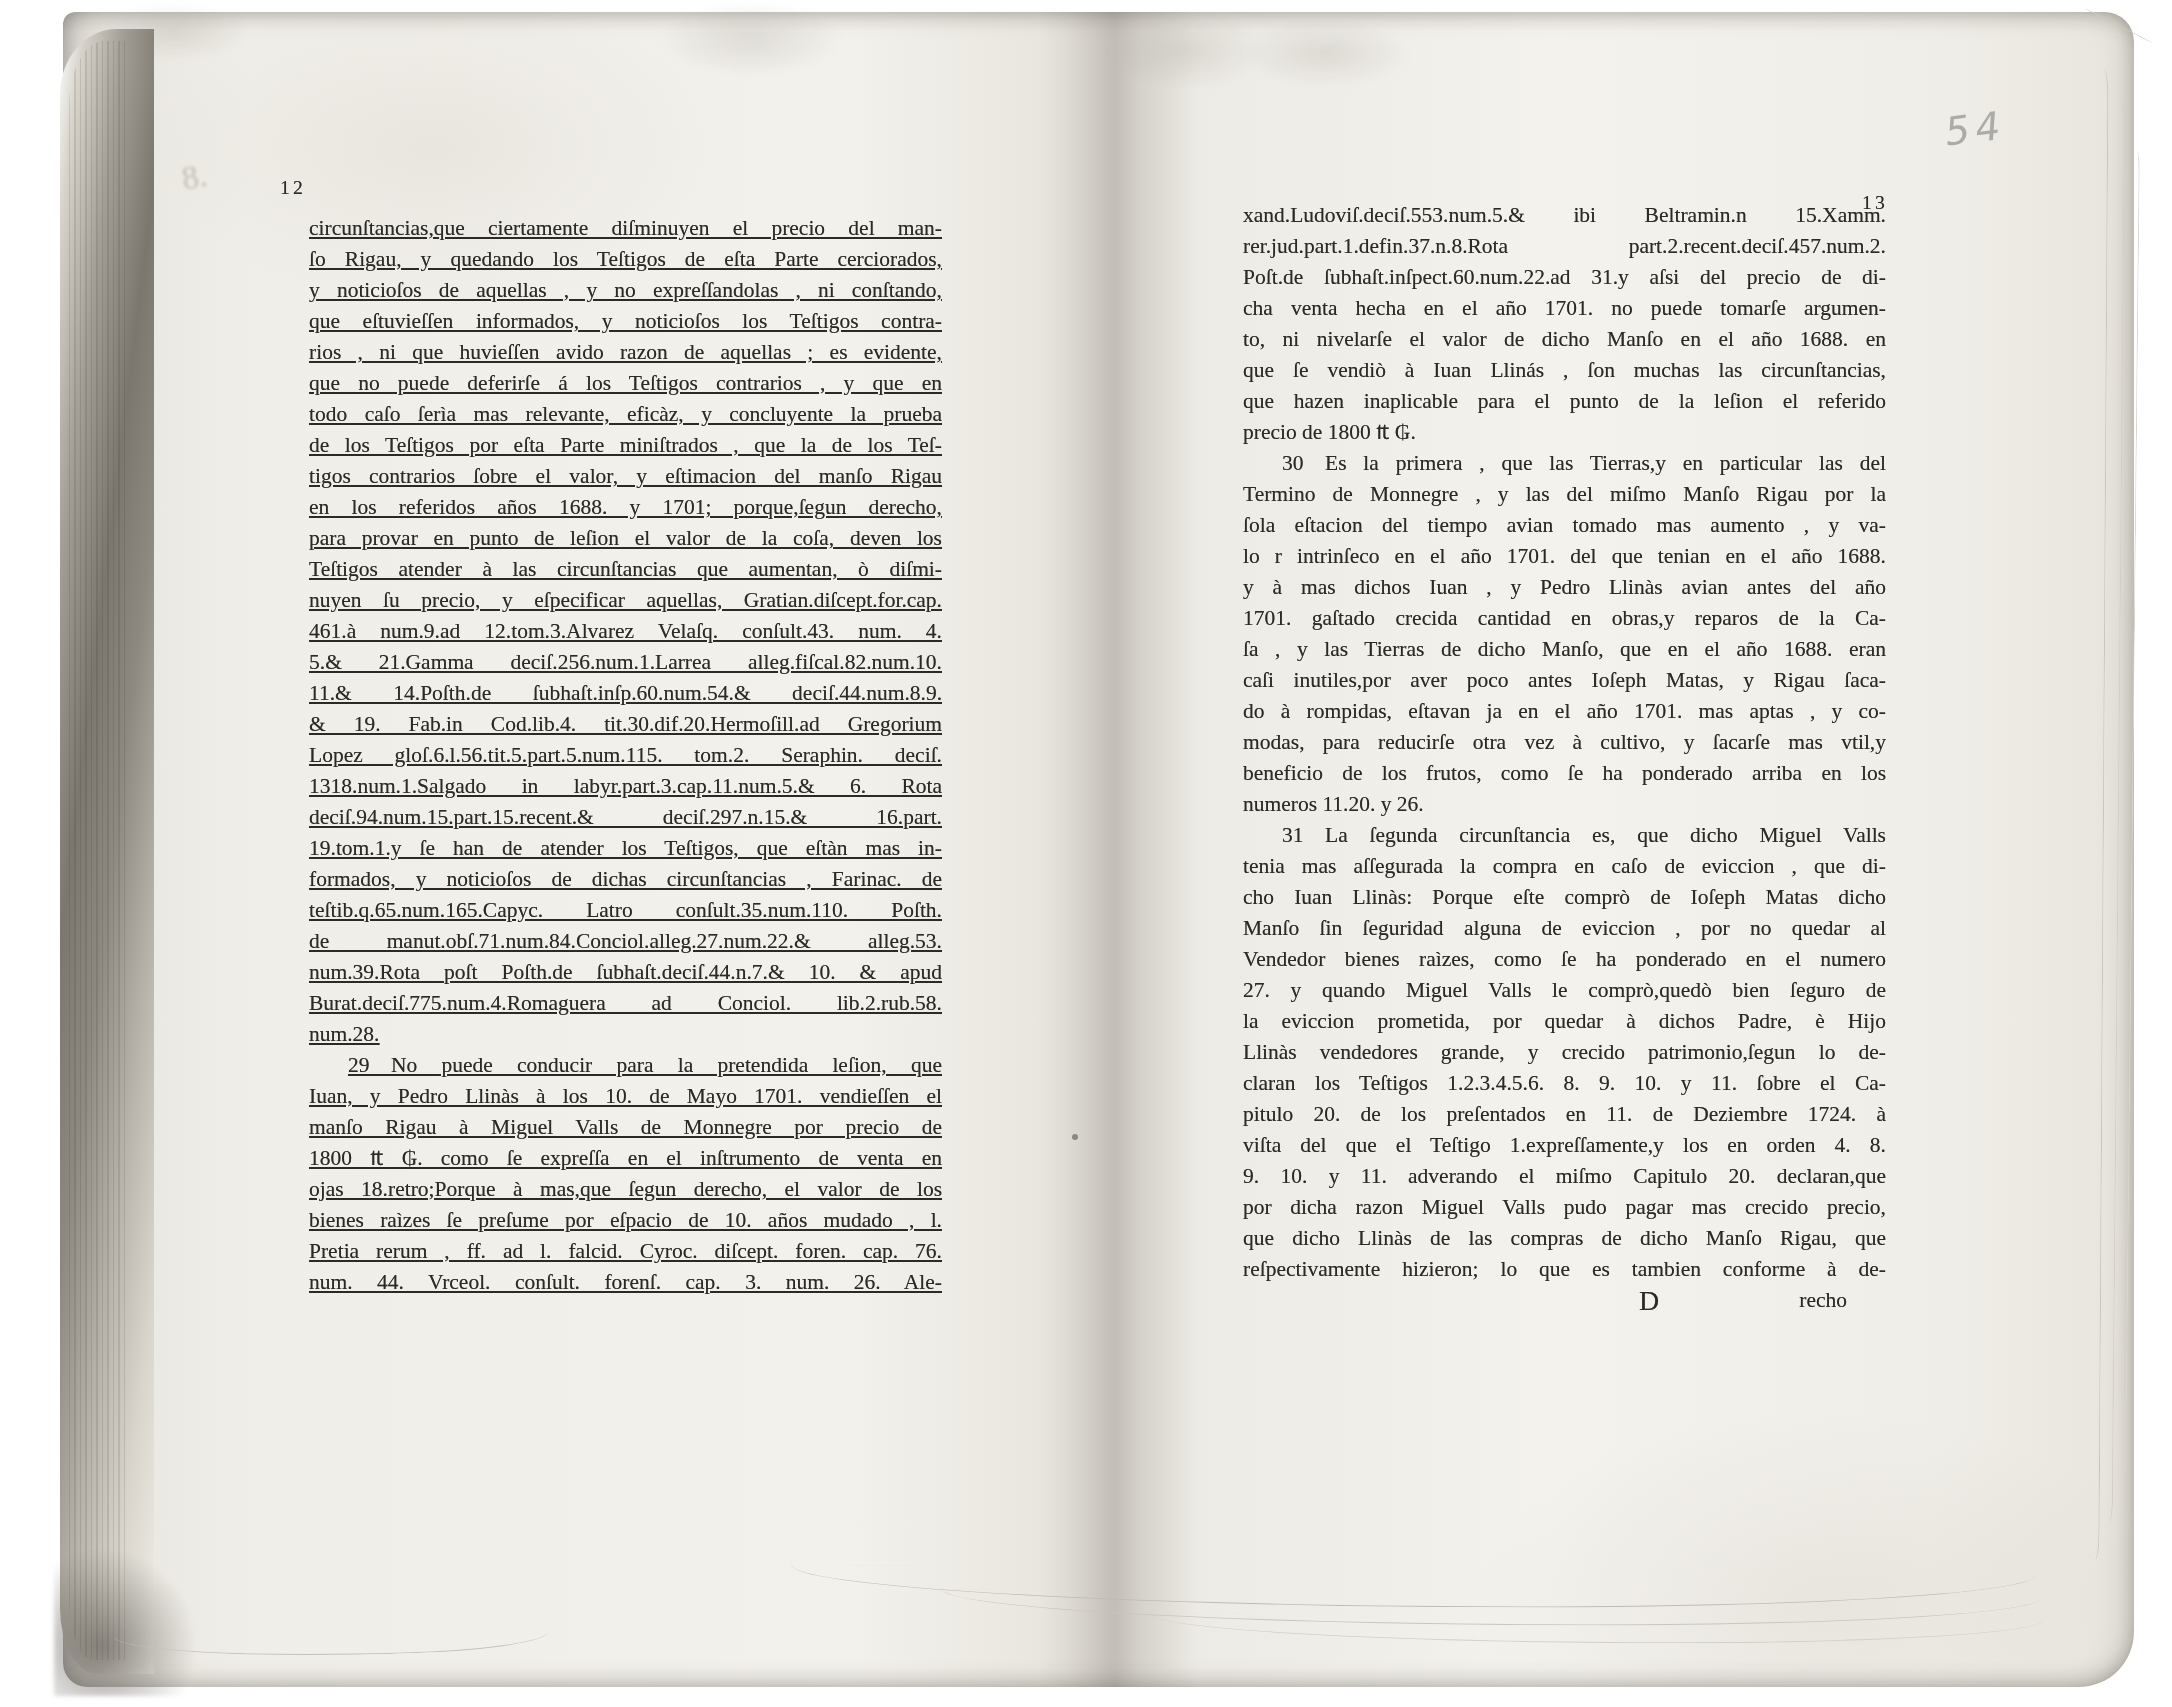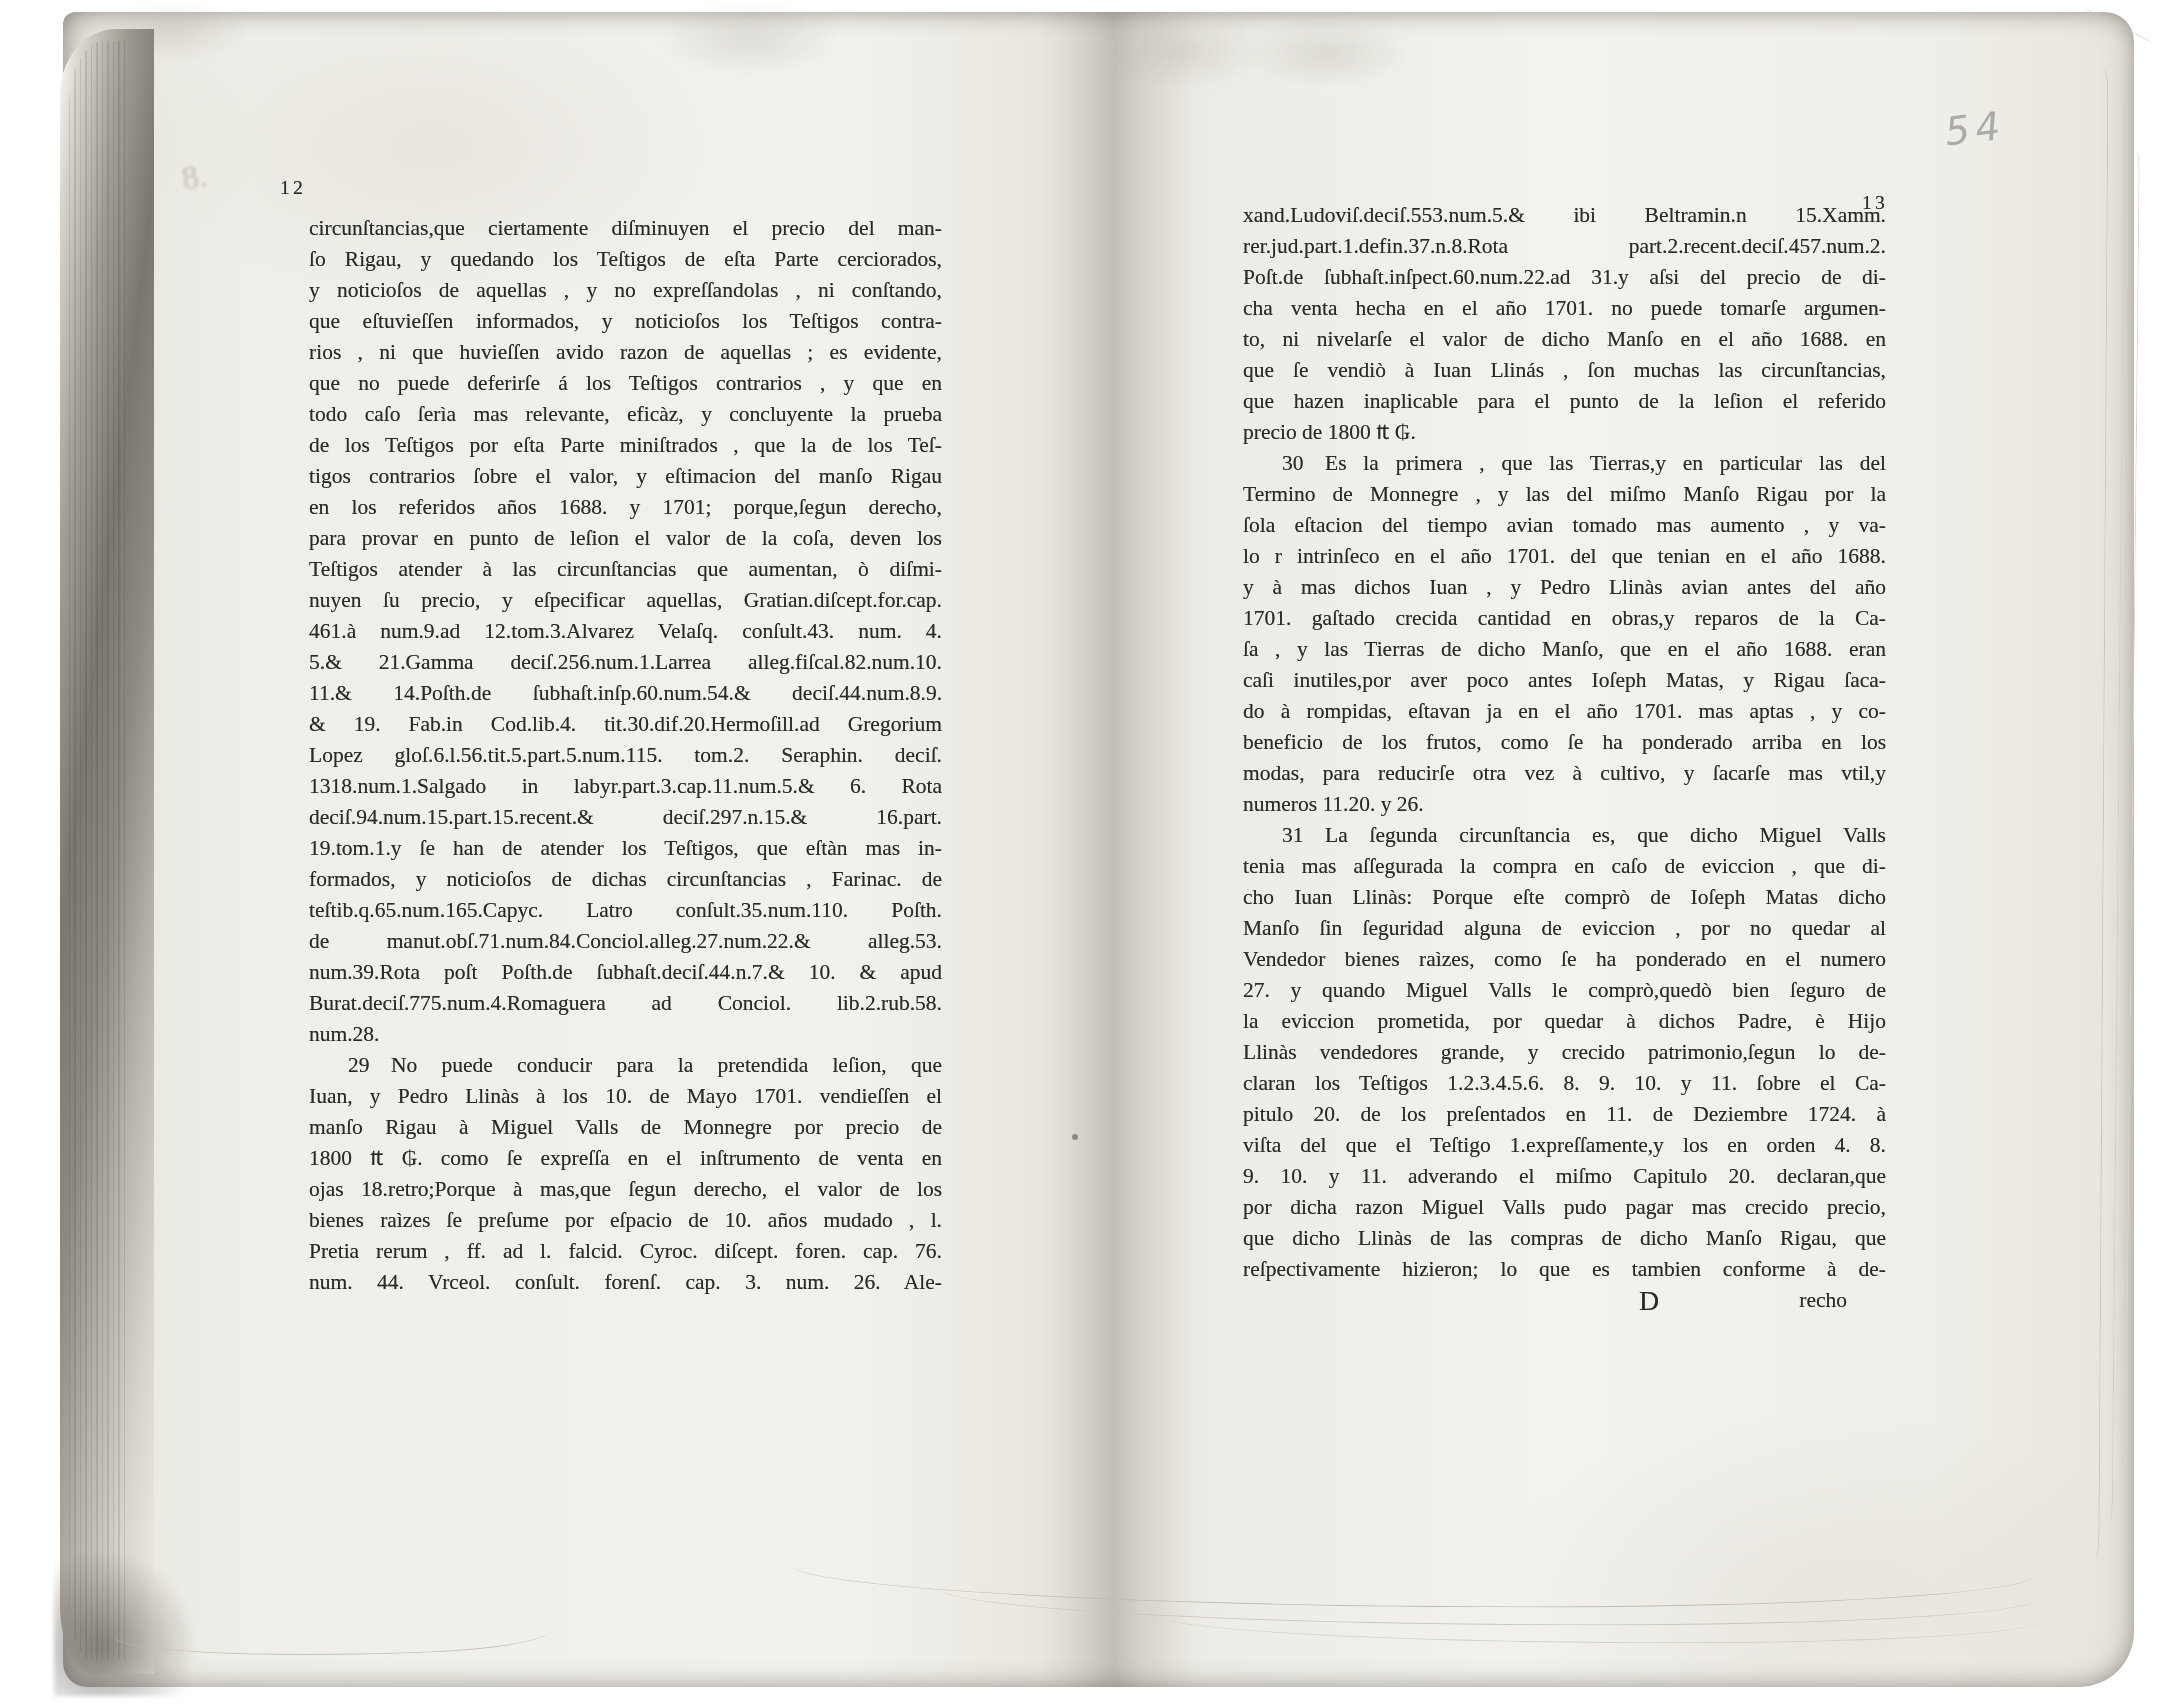--- a/index.html
+++ b/index.html
@@ -55,21 +55,21 @@
   .curve.c4{left:114px;top:1628px;width:434px;height:26.5px;border-bottom-width:1.4px;border-bottom-color:#c6c2b9;border-radius:0 0 30% 70%/0 0 60% 100%;transform:rotate(-2deg);}
   
   .smudge{position:absolute;filter:blur(3.2px);background:radial-gradient(closest-side, rgba(120,115,105,.16), transparent 72%);}
   .smudge.s1{left:622px;top:-13.7px;width:256px;height:105px;}
   .smudge.s2{left:1079px;top:-4.6px;width:215px;height:110px;}
   .smudge.s3{left:1207px;top:4.6px;width:238px;height:96px;}
   .smudge.s4{left:69px;top:-9.1px;width:210px;height:82px;}
   .speck{position:absolute;left:1072px;top:1134px;width:6px;height:6px;border-radius:50%;background:#4a4844;opacity:.55;}
   
   .text{position:absolute;color:#2b2a26;text-shadow:0 0 0.5px rgba(43,42,38,.55);}
-  .text-left{left:309px;top:213px;width:633px;}
+  .text-left{left:309px;top:213px;width:633px;text-decoration:underline;}
   .text-right{left:1243px;top:200px;width:643px;}
   .line{height:31px;line-height:31px;font-size:21.5px;text-align:justify;text-align-last:justify;overflow:visible;}
   .line.left{text-align-last:left;}
   .line.right{text-align-last:right;padding-right:23px;}
   .line.indent{text-indent:39px;}
   .line.catchword{display:flex;justify-content:space-between;box-sizing:border-box;padding-left:396px;padding-right:39px;text-align-last:auto;}
   .line.catchword span:first-child{font-size:1.3em;}
   .pagenum{position:absolute;font-size:19.7px;color:#2b2a26;letter-spacing:3.2px;text-shadow:0 0 0.5px rgba(43,42,38,.55);}
   .pagenum-left{left:280px;top:176px;}
   .pagenum-right{left:1862px;top:163px;margin-top:28px;}
@@ -165,22 +165,22 @@
       <div class="line left">precio de 1800 ₶ ₲.</div>
       <div class="line indent">30 Es la primera , que las Tierras,y en particular las del</div>
       <div class="line">Termino de Monnegre , y las del miſmo Manſo Rigau por la</div>
       <div class="line">ſola eſtacion del tiempo avian tomado mas aumento , y va-</div>
       <div class="line">lo r intrinſeco en el año 1701. del que tenian en el año 1688.</div>
       <div class="line">y à mas dichos Iuan , y Pedro Llinàs avian antes del año</div>
       <div class="line">1701. gaſtado crecida cantidad en obras,y reparos de la Ca-</div>
       <div class="line">ſa , y las Tierras de dicho Manſo, que en el año 1688. eran</div>
       <div class="line">caſi inutiles,por aver poco antes Ioſeph Matas, y Rigau ſaca-</div>
       <div class="line">do à rompidas, eſtavan ja en el año 1701. mas aptas , y co-</div>
+      <div class="line">modas, para reducirſe otra vez à cultivo, y ſacarſe mas vtil,y</div>
       <div class="line">beneficio de los frutos, como ſe ha ponderado arriba en los</div>
-      <div class="line">modas, para reducirſe otra vez à cultivo, y ſacarſe mas vtil,y</div>
       <div class="line left">numeros 11.20. y 26.</div>
       <div class="line indent">31 La ſegunda circunſtancia es, que dicho Miguel Valls</div>
       <div class="line">tenia mas aſſegurada la compra en caſo de eviccion , que di-</div>
       <div class="line">cho Iuan Llinàs: Porque eſte comprò de Ioſeph Matas dicho</div>
       <div class="line">Manſo ſin ſeguridad alguna de eviccion , por no quedar al</div>
       <div class="line">Vendedor bienes raìzes, como ſe ha ponderado en el numero</div>
       <div class="line">27. y quando Miguel Valls le comprò,quedò bien ſeguro de</div>
       <div class="line">la eviccion prometida, por quedar à dichos Padre, è Hijo</div>
       <div class="line">Llinàs vendedores grande, y crecido patrimonio,ſegun lo de-</div>
       <div class="line">claran los Teſtigos 1.2.3.4.5.6. 8. 9. 10. y 11. ſobre el Ca-</div>

